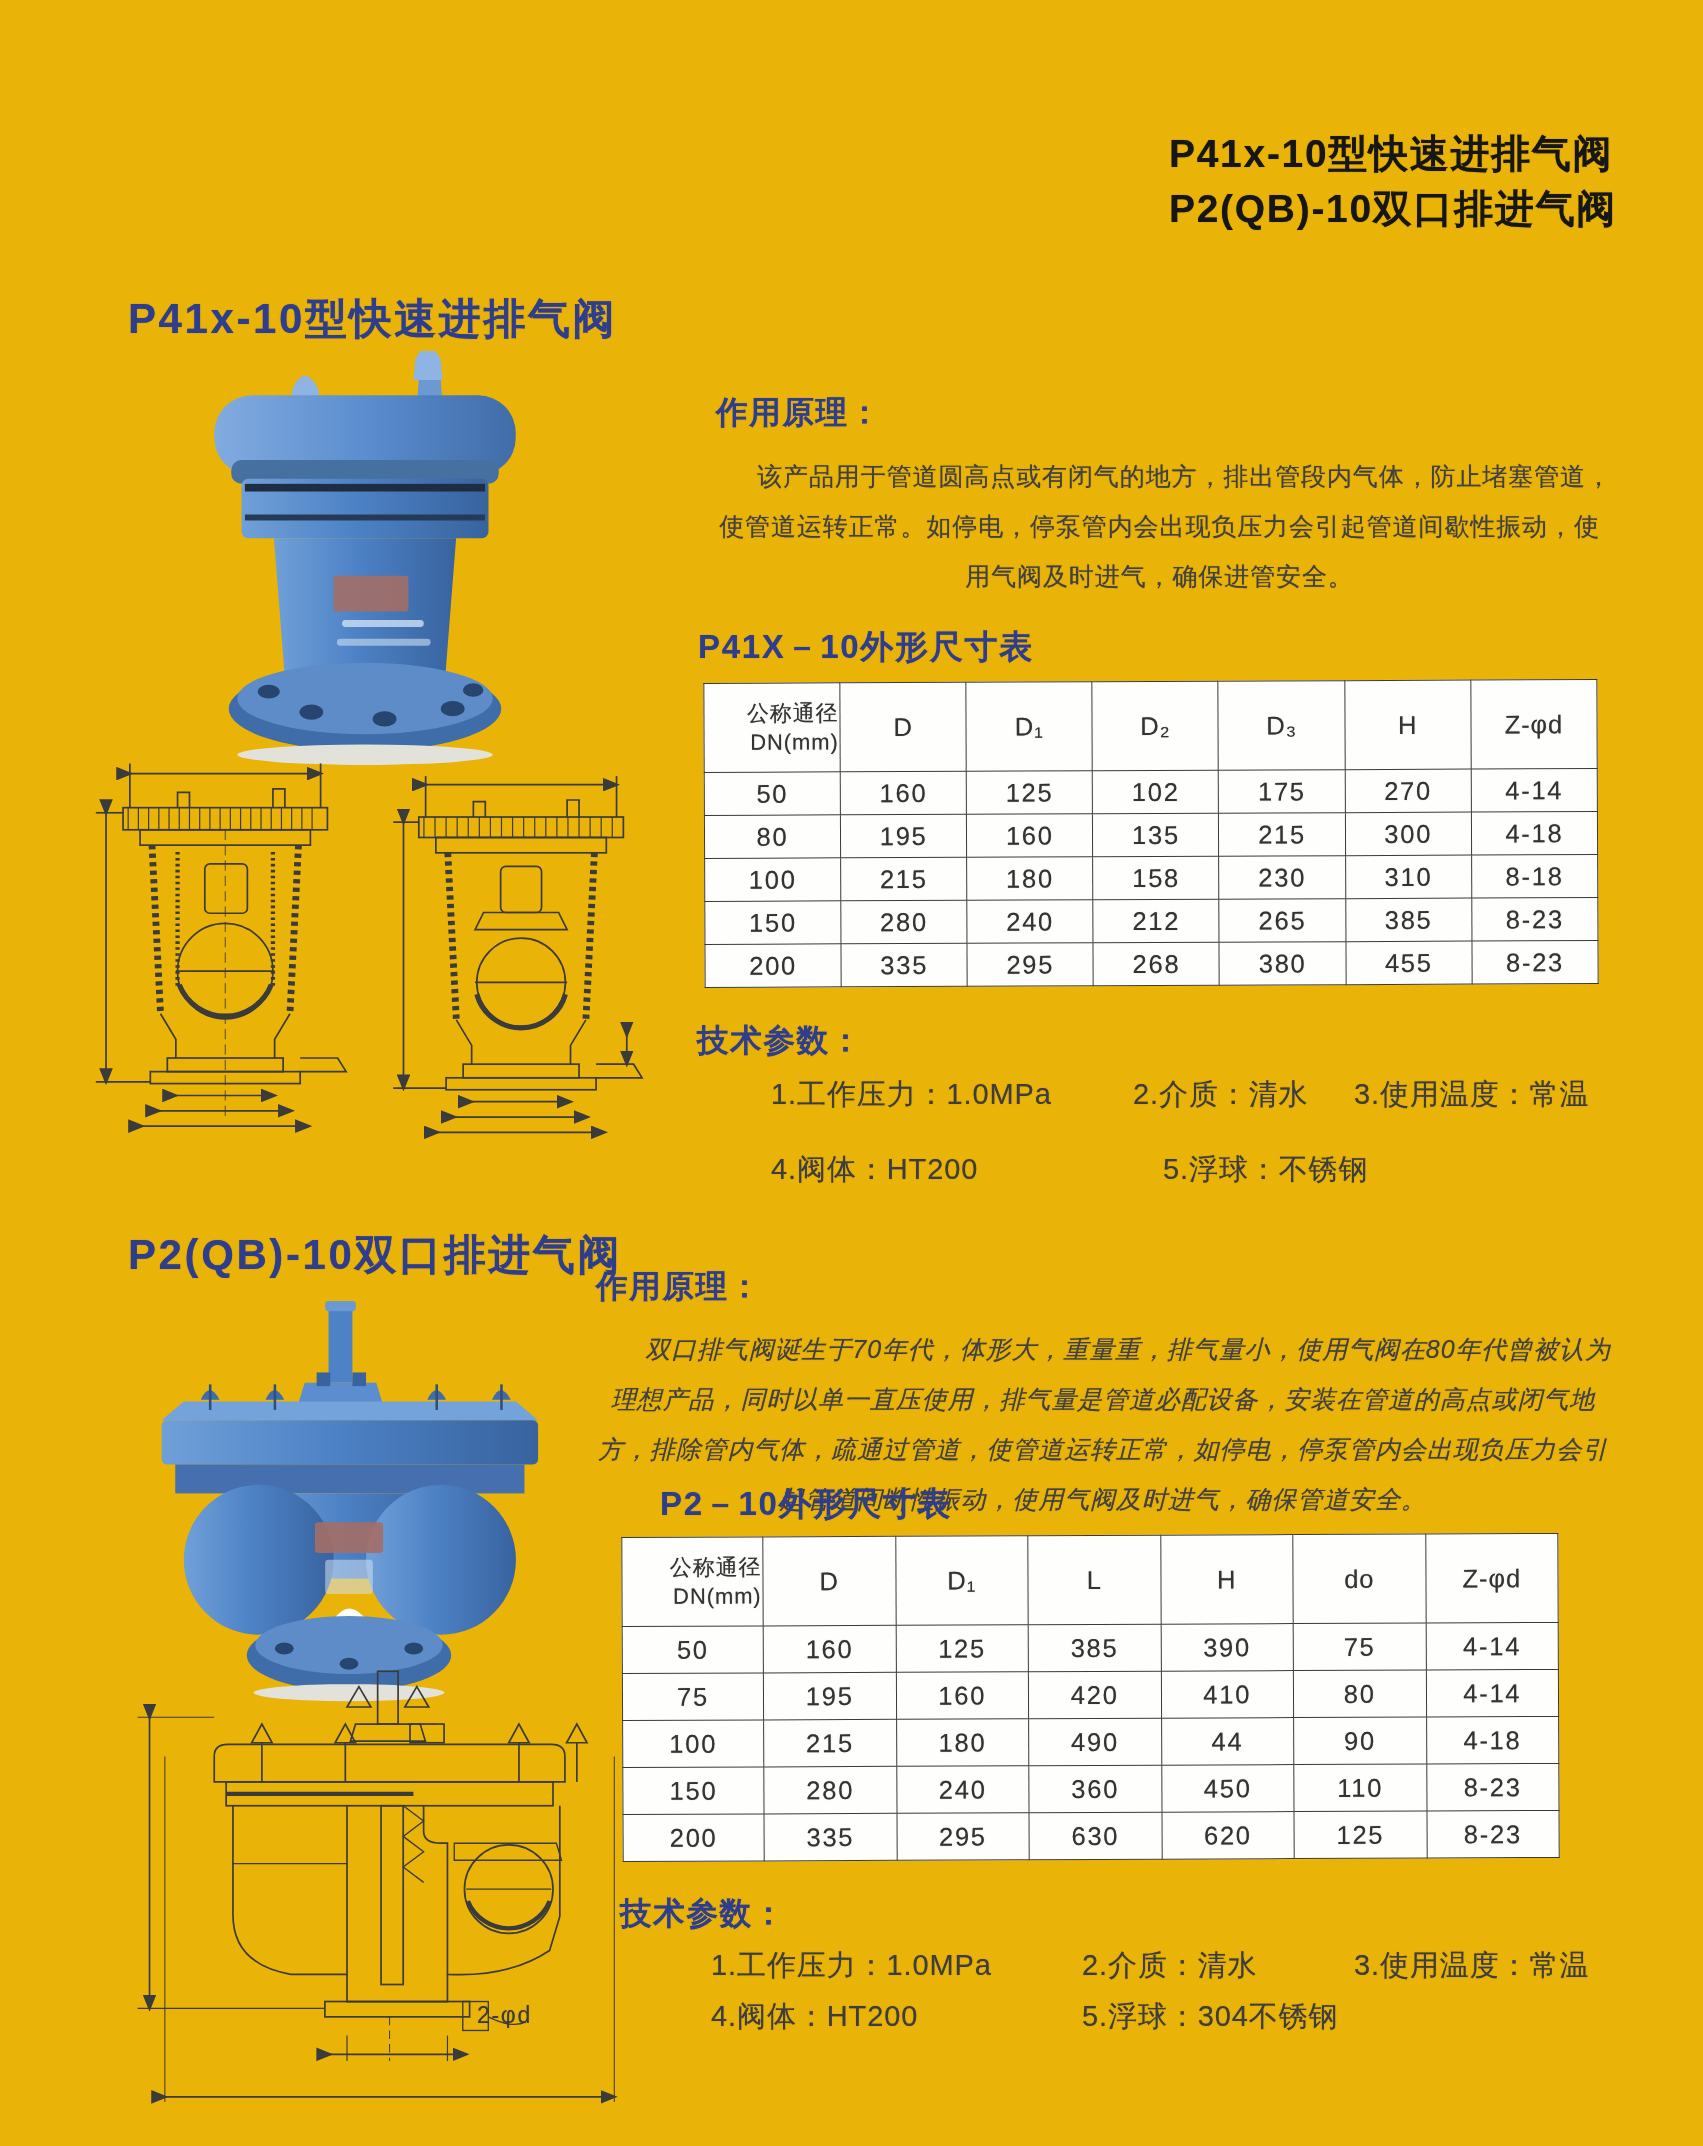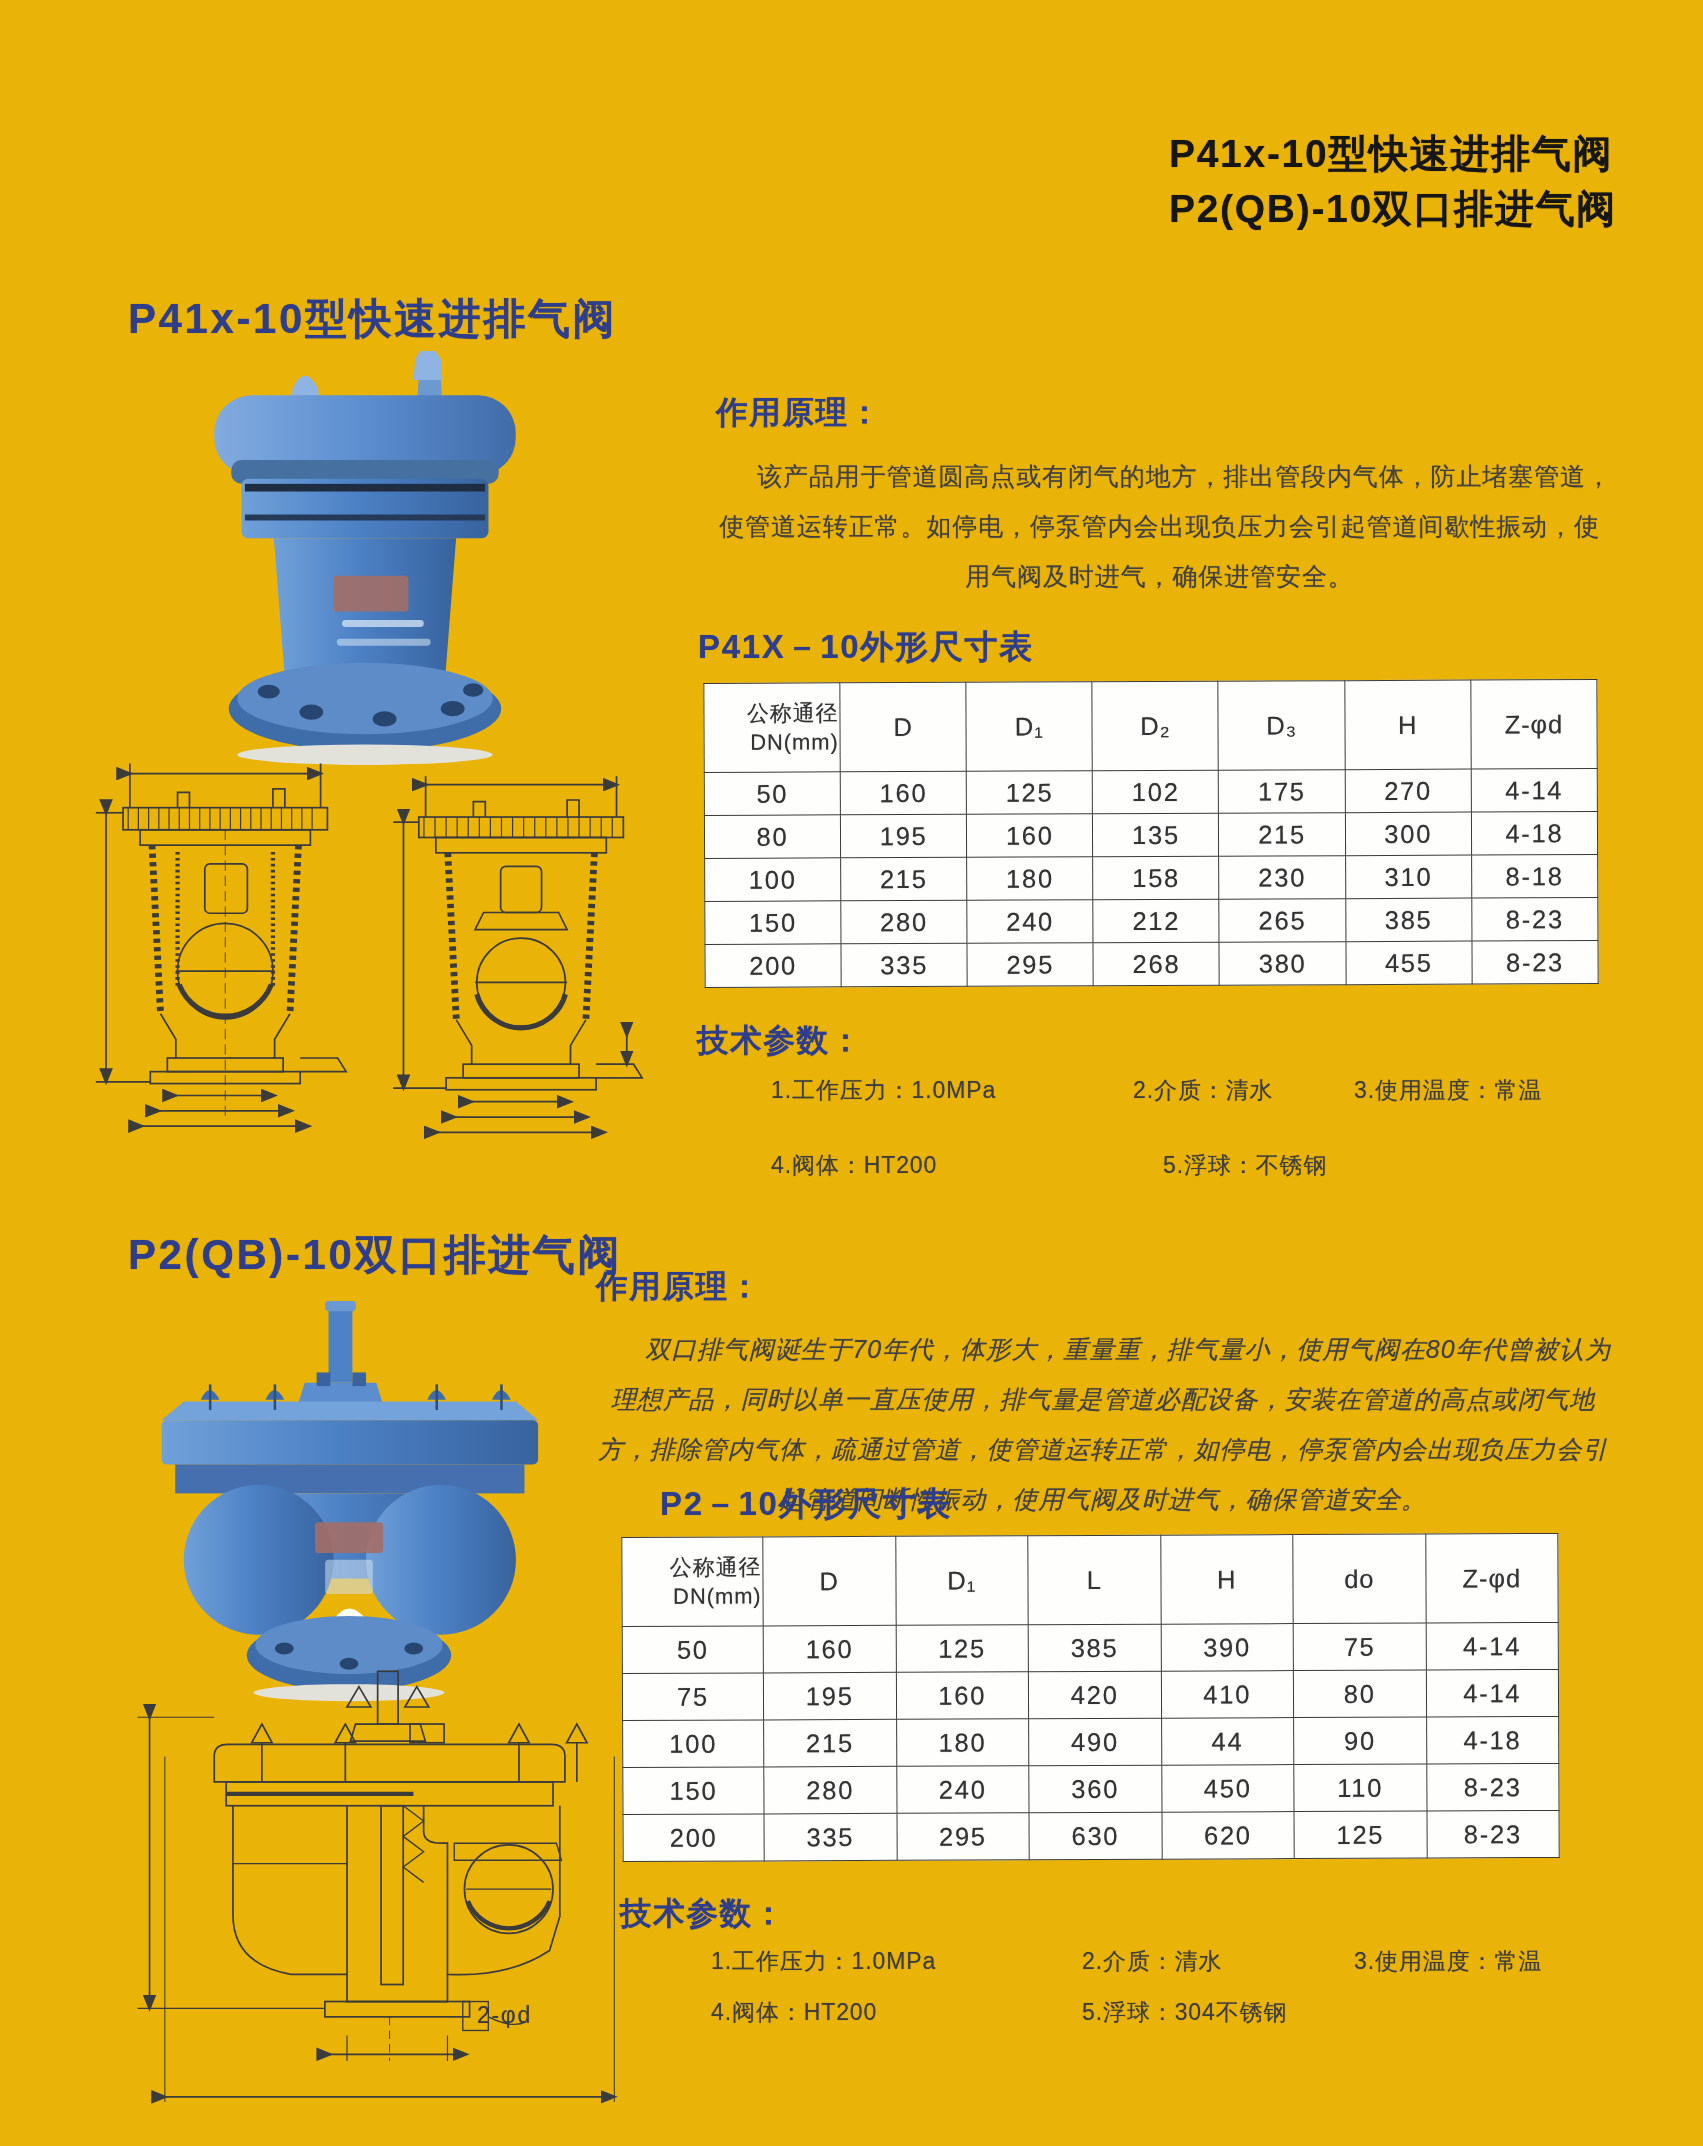--- a/index.html
+++ b/index.html
@@ -14,21 +14,21 @@
     text-shadow:0 0 0.9px rgba(20,20,20,.55);}
   .sec-heading{color:#2e3e8c;font-size:42px;font-weight:bold;letter-spacing:2.6px;
     text-shadow:0 0 0.9px rgba(40,55,135,.6);}
   .sub-heading{color:#2e3e8c;font-size:31.5px;font-weight:bold;letter-spacing:1.7px;
     text-shadow:0 0 0.9px rgba(40,55,135,.55);}
   .tbl-title{color:#2e3e8c;font-size:33px;font-weight:bold;letter-spacing:1.7px;
     text-shadow:0 0 0.9px rgba(40,55,135,.5);}
   
   .para{color:#414141;font-size:25px;line-height:50px;text-indent:2em;
     letter-spacing:0.9px;text-shadow:0 0 0.9px rgba(60,60,60,.6);text-align:center;}
-  .tech-item{position:absolute;color:#3d3d3d;font-size:23px;letter-spacing:0.9px;
+  .tech-item{position:absolute;color:#3d3d3d;font-size:29px;letter-spacing:0.9px;
     text-shadow:0 0 0.9px rgba(60,60,60,.6);white-space:nowrap;}
   
   table.dim{border-collapse:collapse;table-layout:fixed;background:#fefefc;
     transform:rotate(-0.25deg);}
   table.dim th,table.dim td{
     border:1.7px solid #3a3a3a;text-align:center;vertical-align:middle;
     color:#333;text-shadow:0 0 0.9px rgba(50,50,50,.55);}
   table.dim th{font-size:25.6px;font-weight:normal;white-space:pre-line;
     height:86px;letter-spacing:0.9px;}
   table.dim th:first-child{font-size:22px;line-height:29px;text-align:right;}

